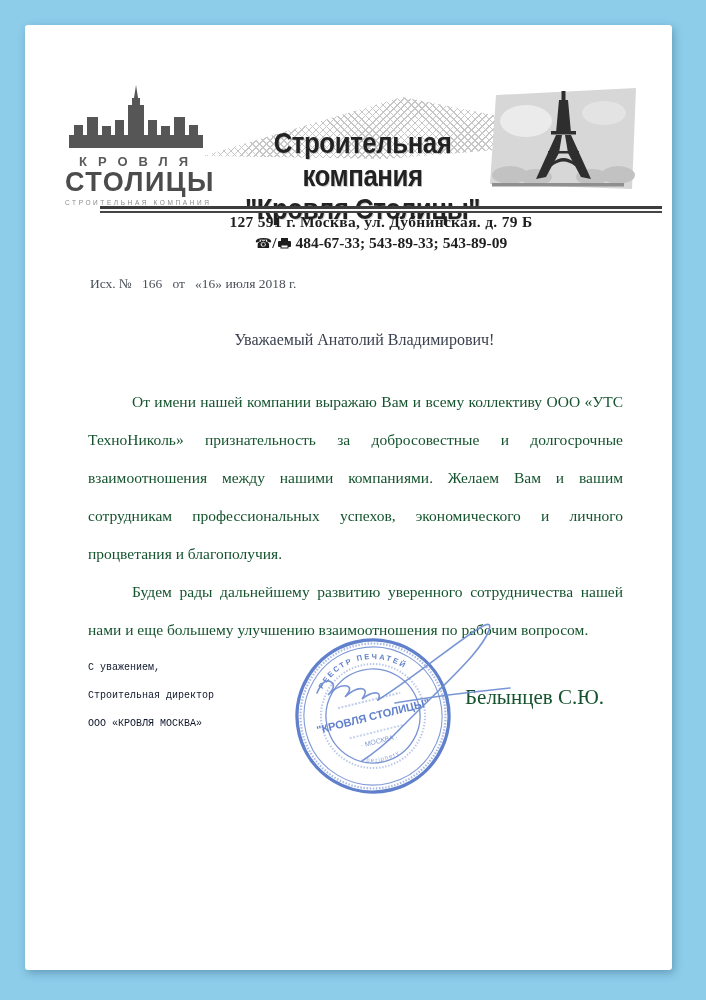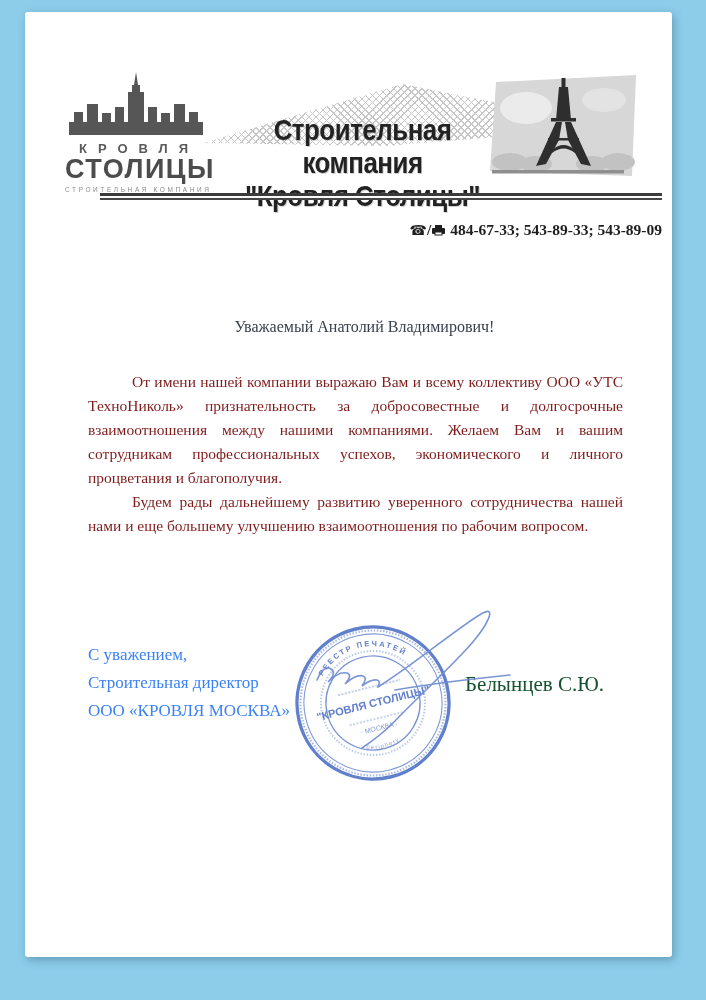--- a/index.html
+++ b/index.html
@@ -1,19 +1,19 @@
 <!DOCTYPE html>
 <html><head>
 <meta charset="utf-8">
 <style>
   * { margin:0; padding:0; box-sizing:border-box; }
   html,body { width:706px; height:1000px; }
   body { background:#8dcdea; font-family:"Liberation Serif","DejaVu Serif",serif; }
   .frame { position:relative; width:706px; height:1000px; background:#8dcdea; overflow:hidden; }
-  .page { position:absolute; left:25px; top:12px; width:647px; height:945px;
+  .page { position:absolute; left:25px; top:25px; width:647px; height:945px;
           background:#ffffff; border-radius:3px;
           box-shadow:2px 3px 8px rgba(50,95,125,.45); }
 
   
   .logo { position:absolute; left:40px; top:60px; width:142px; text-align:center; }
   .logo svg { display:block; margin:0 auto; }
   .logo-line1 { font-family:"Liberation Sans",sans-serif; font-weight:700; font-size:13px;
                 color:#5a5a5a; letter-spacing:11px; text-indent:6px; margin-top:1px; white-space:nowrap; }
   .logo-line2 { font-family:"Liberation Sans",sans-serif; font-weight:700; font-size:27px;
                 color:#4c4c4c; letter-spacing:1.5px; line-height:27px; transform:scaleY(1.05); white-space:nowrap; }
@@ -33,35 +33,35 @@
   .title2 { font-size:30px; line-height:33px; letter-spacing:-.5px;
             text-shadow:1px 1px 0 rgba(120,120,120,.35); }
 
   .eiffel { position:absolute; left:463px; top:62px; }
 
   .rule { position:absolute; left:75px; top:181px; width:562px; height:7px;
           border-top:3px solid #3c3c3c; border-bottom:2px solid #454545; background:#fbfbfb; }
 
   .address { position:absolute; left:75px; top:188px; width:562px; text-align:center;
              font-weight:700; font-size:15.5px; color:#1e1e1e; letter-spacing:.3px; }
-  .phones  { position:absolute; left:75px; top:209px; width:562px; text-align:right;
+  .phones  { position:absolute; left:75px; top:209px; width:562px; text-align:center;
              font-weight:700; font-size:15.5px; color:#1e1e1e; }
   .phones .glyph { font-family:"DejaVu Sans",sans-serif; font-size:14px; }
   .phones svg { vertical-align:-1px; }
 
   
   .refline { position:absolute; left:65px; top:251px; font-size:13.5px; color:#4a4f58;
              white-space:pre; }
   .salutation { position:absolute; left:0; top:306px; width:647px; text-align:center;
                 font-size:16px; color:#39404e;padding-left:32px; }
   .content { position:absolute; left:63px; top:358px; width:535px; }
-  .content p { font-size:15.5px; line-height:24px; color:#7f1d1d; text-align:justify;
+  .content p { font-size:15.5px; line-height:38px; color:#14532d; text-align:justify;
                text-indent:44px; }
-  .closing { position:absolute; left:63px; top:629px; font-size:17px; line-height:28px;
-             color:#3b82f6; }
+  .closing { position:absolute; left:63px; top:629px; font-size:10px; line-height:28px;
+             color:#0f172a;font-family:Liberation Mono, monospace; }
   .signer { position:absolute; left:440px; top:660px; font-size:21px; color:#14532d; }
 
   
   .stamp { position:absolute; left:258px; top:601px; opacity:.88; }
   .signature { position:absolute; left:240px; top:580px; }
 </style>
 </head>
 <body>
 
 <div class="frame">
@@ -115,29 +115,31 @@
           <polygon points="83,48 77,48 80,66 93,90 103,92"></polygon>
           <rect x="60" y="64" width="31" height="2.5"></rect>
           <path d="M64,76 Q75.5,66 87,76 L87,79 Q75.5,70 64,79 Z"></path>
         </g>
         <rect x="4" y="96" width="132" height="3.5" fill="#8f8f8f"></rect>
       </svg>
     </div>
 
     <div class="rule"></div>
 
+    <div class="address">127 591 г. Москва, ул. Дубнинская. д. 79 Б</div>
     <div class="phones">
       <span class="glyph">☎</span><span>/</span><svg width="15" height="12" viewBox="0 0 15 12">
           <rect x="1" y="4" width="13" height="6" rx="1" fill="#1e1e1e"></rect>
           <rect x="4" y="1" width="7" height="3" fill="#1e1e1e"></rect>
           <rect x="4" y="8" width="7" height="3" fill="#fff" stroke="#1e1e1e"></rect>
         </svg>
       <span>484-67-33; 543-89-33; 543-89-09</span>
     </div>
 
+    <div class="refline">Исх. №   166   от   «16» июля 2018 г.</div>
 
     <div class="salutation">Уважаемый Анатолий Владимирович!</div>
 
     <div class="content">
       <p>От имени нашей компании выражаю Вам и всему коллективу ООО «УТС ТехноНиколь» признательность за добросовестные и долгосрочные взаимоотношения между нашими компаниями. Желаем Вам и вашим сотрудникам профессиональных успехов, экономического и личного процветания и благополучия.</p>
       <p>Будем рады дальнейшему развитию уверенного сотрудничества нашей нами и еще большему улучшению взаимоотношения по рабочим вопросом.</p>
     </div>
 
     <div class="closing">
       <div>С уважением,</div>

